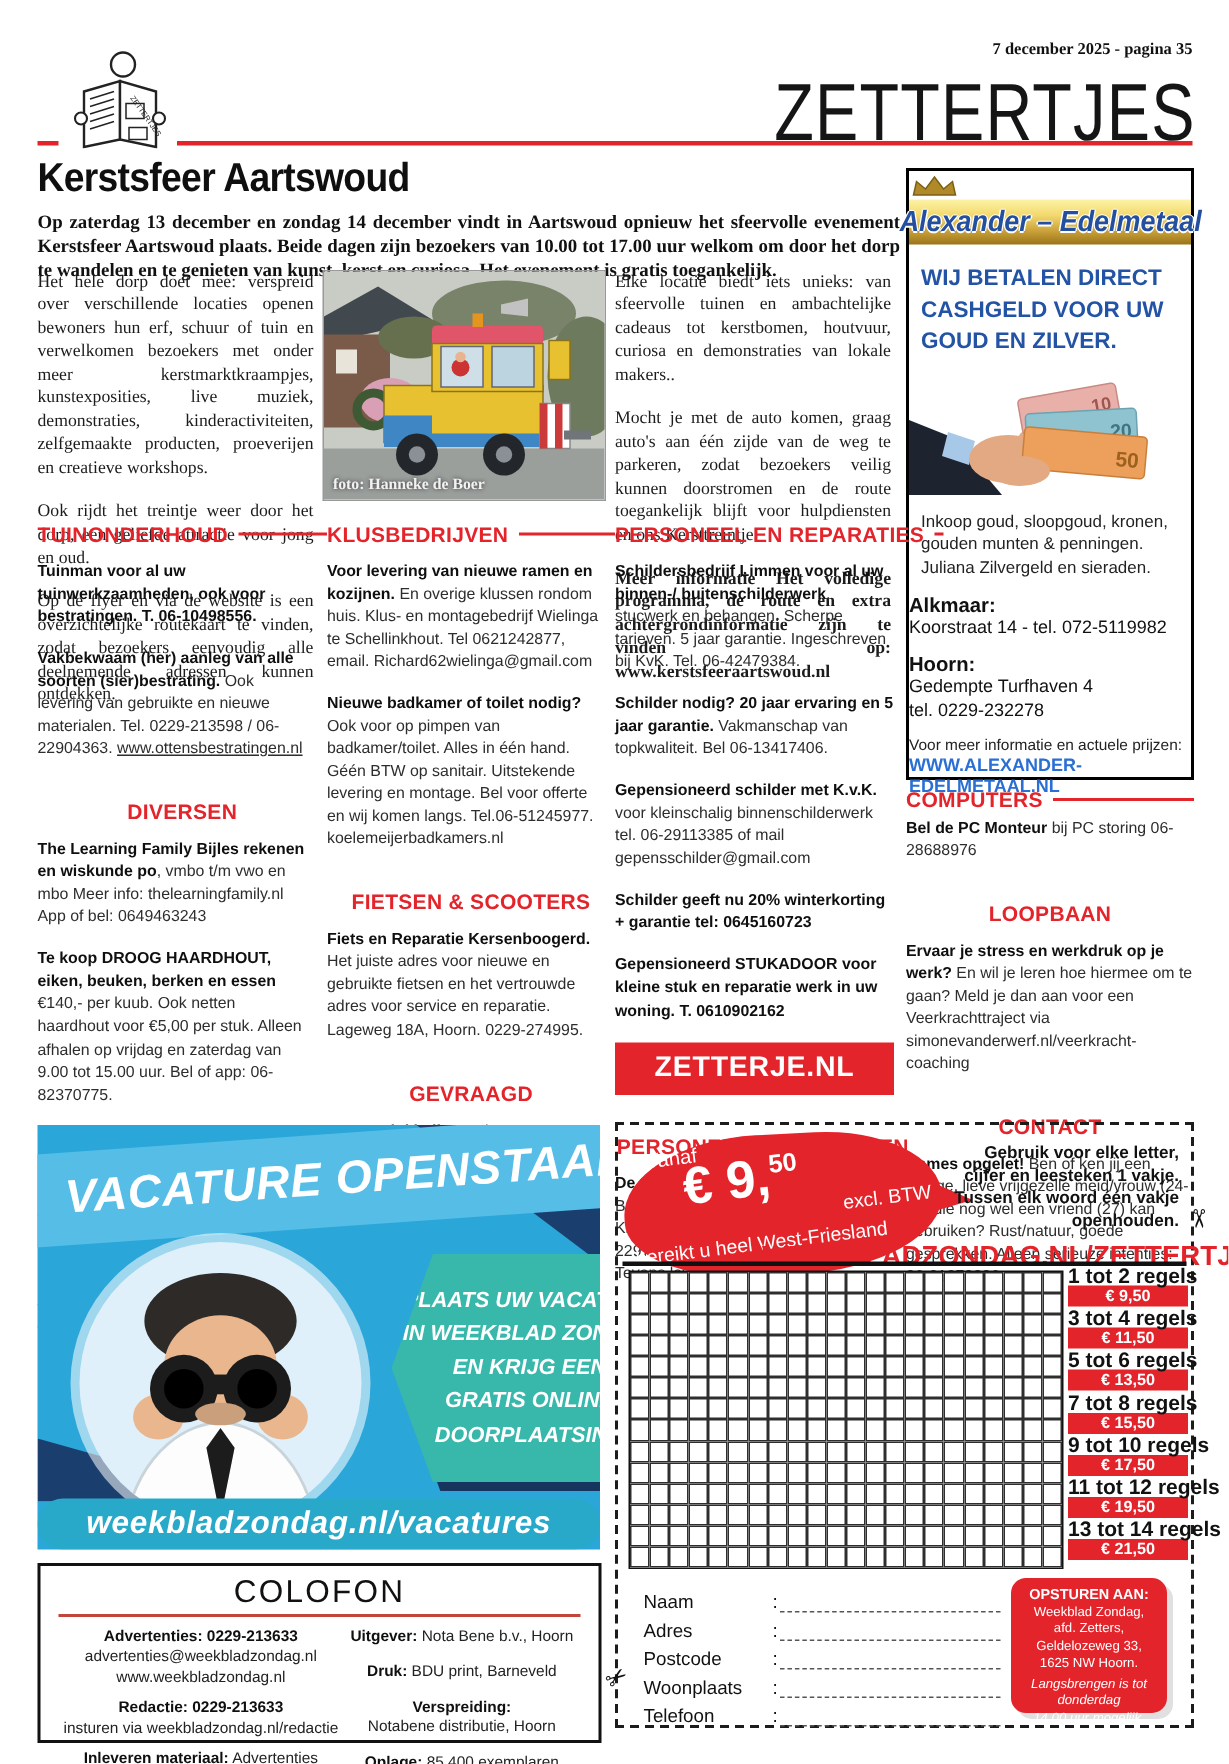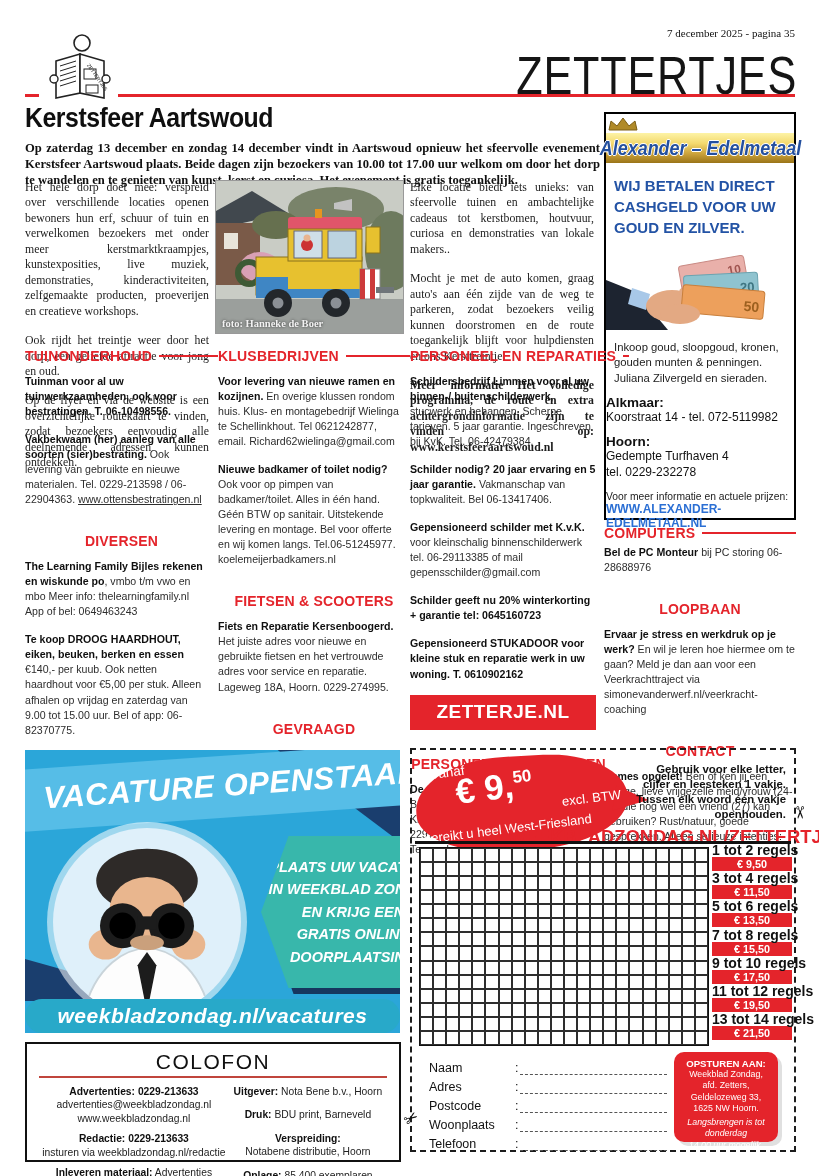--- a/index.html
+++ b/index.html
@@ -1,20 +1,20 @@
 <!DOCTYPE html>
 <html><head>
 <meta charset="utf-8">
 <style>
   html,body{margin:0;padding:0;background:#fff;}
   .page{position:relative;width:819px;height:1176px;background:#fff;overflow:hidden;
         font-family:"Liberation Sans",sans-serif;color:#222;}
   
   .datepg{position:absolute;top:27px;right:24px;font-family:"Liberation Serif",serif;
-          font-weight:normal;font-size:11px;color:#111;}
+          font-weight:bold;font-size:11px;color:#111;}
   .masthead{position:absolute;top:44px;right:22px;font-size:54px;color:#151515;
             letter-spacing:1px;transform:scaleX(.80);transform-origin:right;font-weight:400;}
   .redline{position:absolute;top:94px;height:3px;background:#e4242b;}
   .logo{position:absolute;left:46px;top:33px;}
   
   .art-title{position:absolute;left:25px;top:103px;font-size:27px;font-weight:800;color:#0f0f0f;
              letter-spacing:-.5px;transform:scaleX(.92);transform-origin:left;white-space:nowrap;}
   .intro{position:absolute;left:25px;top:140px;width:575px;font-family:"Liberation Serif",serif;
          font-weight:bold;font-size:12.6px;line-height:1.28;text-align:justify;color:#111;}
   .acol{position:absolute;top:180px;width:184px;}

